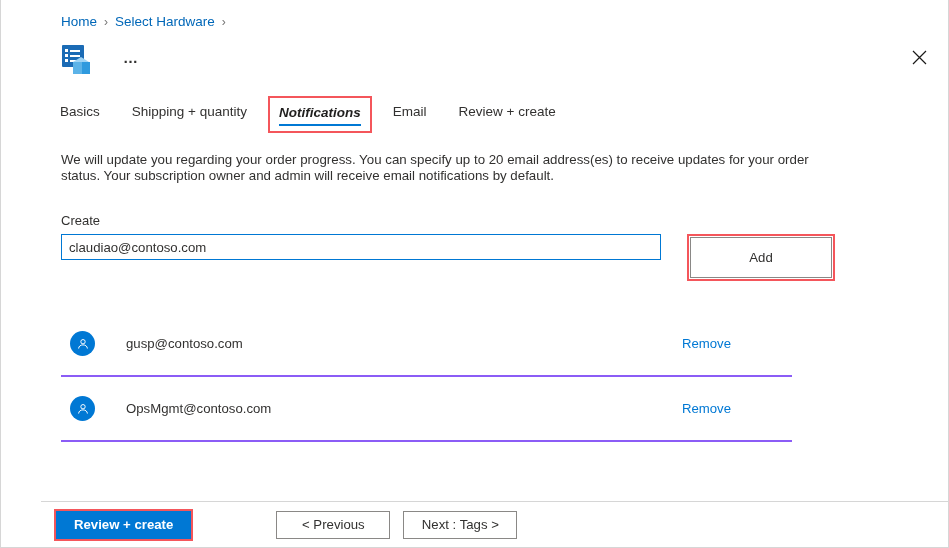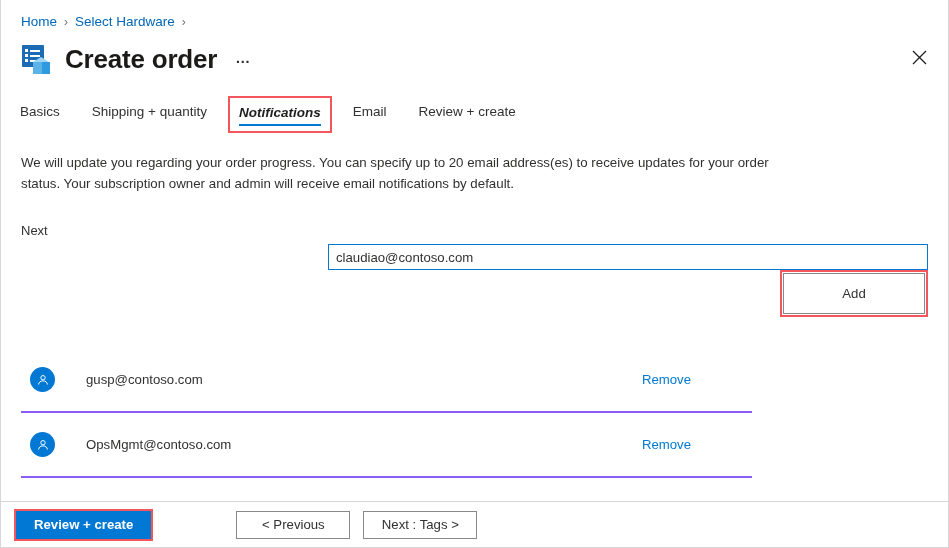--- a/index.html
+++ b/index.html
@@ -18,20 +18,21 @@
   .page {
     position: absolute;
     left: 0; top: 0;
     width: 949px; height: 548px;
     background: #fff;
     border-left: 1px solid #d6d6d6;
     border-right: 1px solid #d6d6d6;
     border-bottom: 1px solid #d6d6d6;
     display: flex;
     flex-direction: column;
+    padding-left: 40px;
   }
 
   
   .breadcrumb {
     padding: 11px 0 0 20px;
     font-size: 13.5px;
     display: flex;
     align-items: center;
     height: 32px;
     white-space: nowrap;
@@ -176,34 +177,33 @@
 
   
   .content {
     flex: 1 1 auto;
     padding: 0 20px;
     overflow: hidden;
   }
   .desc {
     font-size: 13.3px;
     color: #323130;
-    line-height: 21px;
+    line-height: 16px;
     max-width: 770px;
     margin-top: 16px;
   }
   .field-label {
     font-size: 13px;
     color: #323130;
     margin-top: 29px;
     margin-bottom: 6px;
   }
   .inputrow {
     display: flex;
-    align-items: flex-end;
-    flex-direction: column;
+    align-items: flex-start;
   }
   .email-input {
     width: 600px;
     height: 26px;
     border: 1px solid #0078d4;
     font-family: "Liberation Sans", sans-serif;
     font-size: 13.2px;
     color: #323130;
     padding: 0 7px;
     outline: none;
@@ -327,21 +327,20 @@
         <span class="ln l1"></span>
         <span class="ln l2"></span>
         <span class="ln l3"></span>
       </span>
       <span class="cube">
         <span class="top"></span>
         <span class="lft"></span>
         <span class="rgt"></span>
       </span>
     </span>
-    <span class="page-title">Create order</span>
     <span class="title-ellipsis">…</span>
     <span class="close-btn">
       <svg width="15" height="15" viewBox="0 0 15 15" aria-hidden="true">
         <path d="M1 1 L14 14 M14 1 L1 14" stroke="#1b1a19" stroke-width="1.2" fill="none"></path>
       </svg>
     </span>
   </div>
 
   <div class="tabs">
     <div class="tab">
@@ -359,21 +358,21 @@
     </div>
     <div class="tab">
       <span>Review + create</span>
     </div>
   </div>
 
   <div class="content">
 
     <div class="desc">We will update you regarding your order progress. You can specify up to 20 email address(es) to receive updates for your order status. Your subscription owner and admin will receive email notifications by default.</div>
 
-    <div class="field-label">Next</div>
+    <div class="field-label">Create</div>
 
     <div class="inputrow">
       <input class="email-input" type="text" value="claudiao@contoso.com" style="">
       <span class="add-wrap">
         <button class="add-btn">Add</button>
       </span>
     </div>
 
     <div class="email-list">
 

